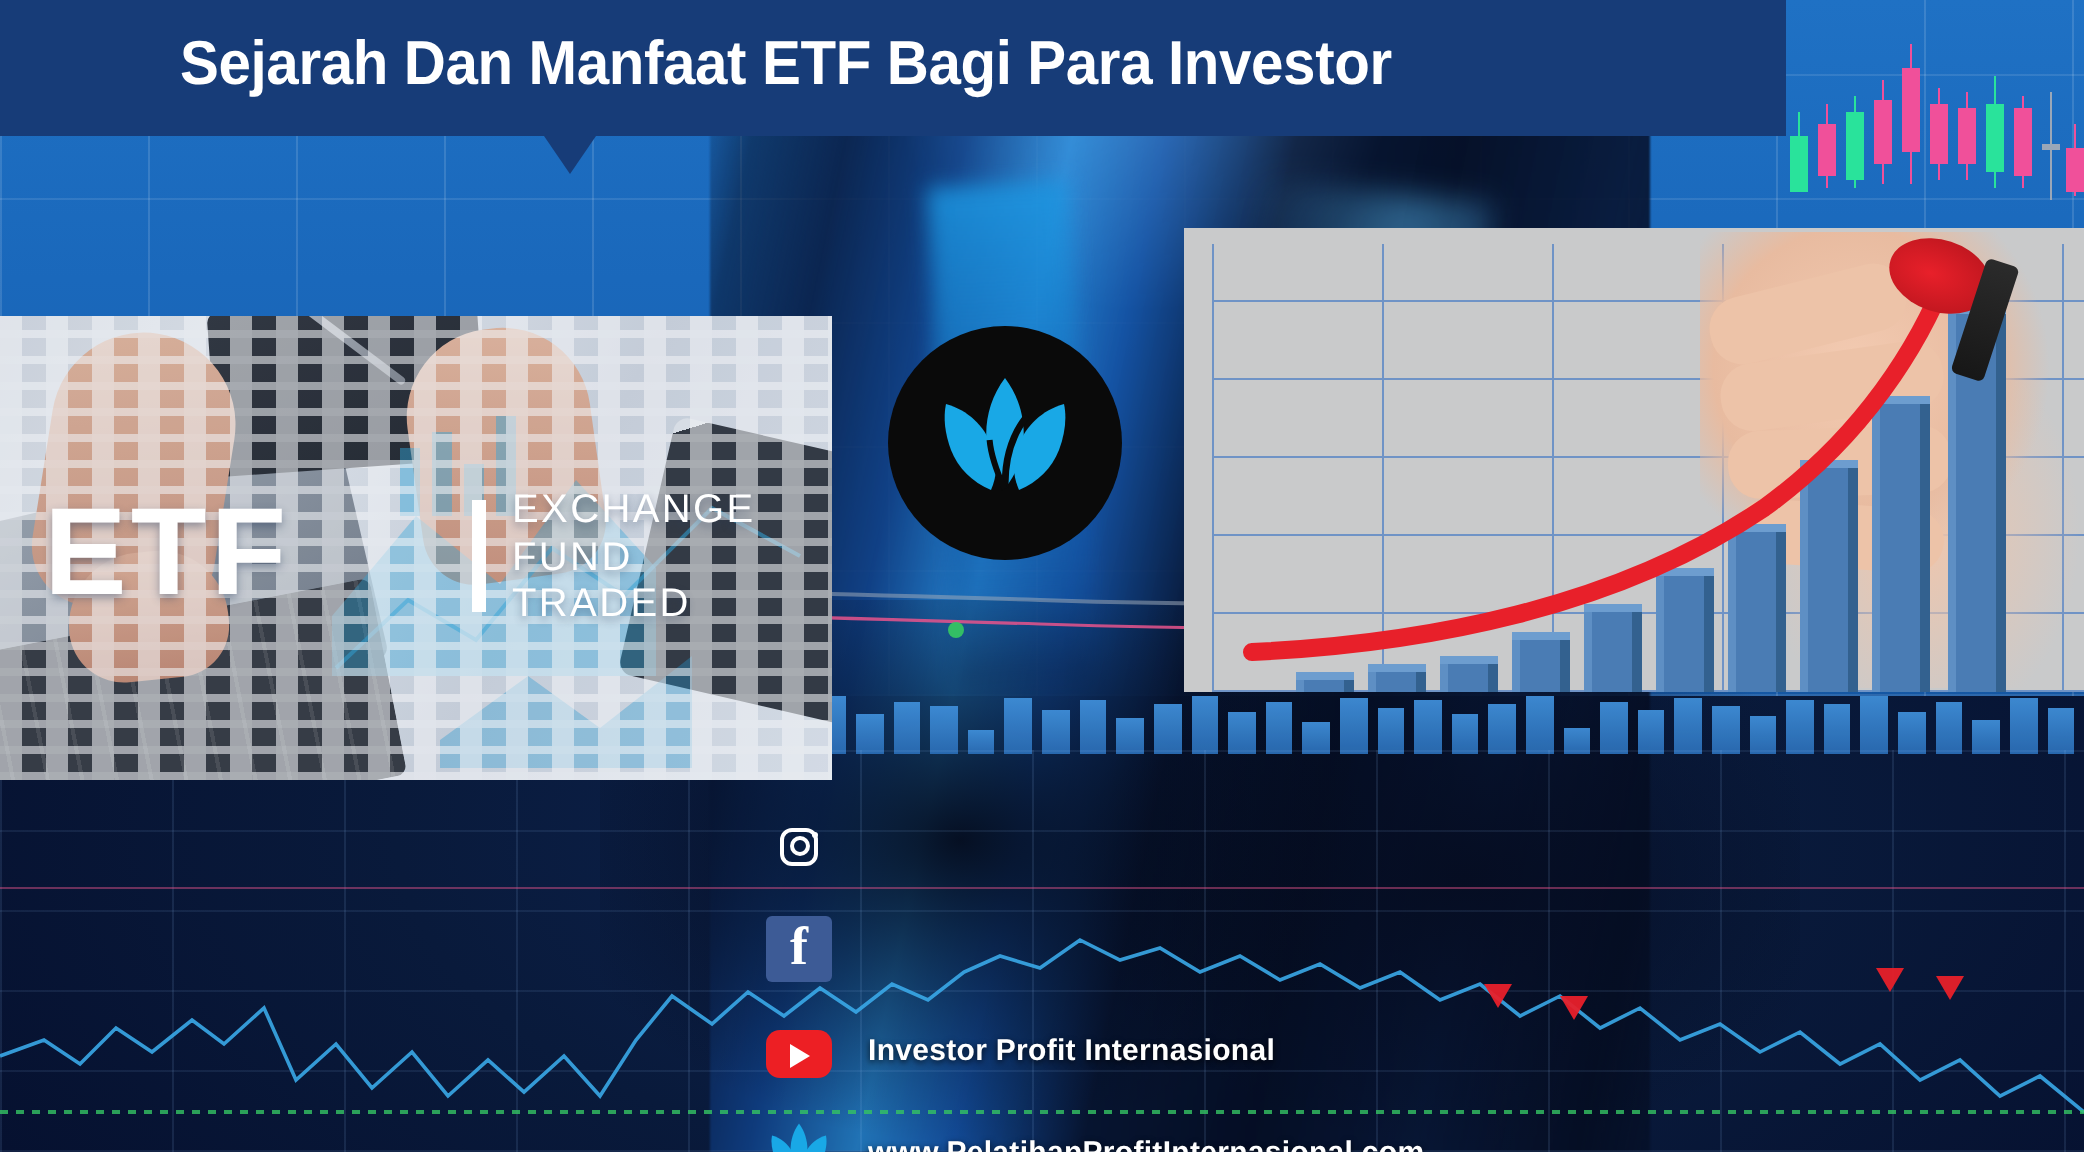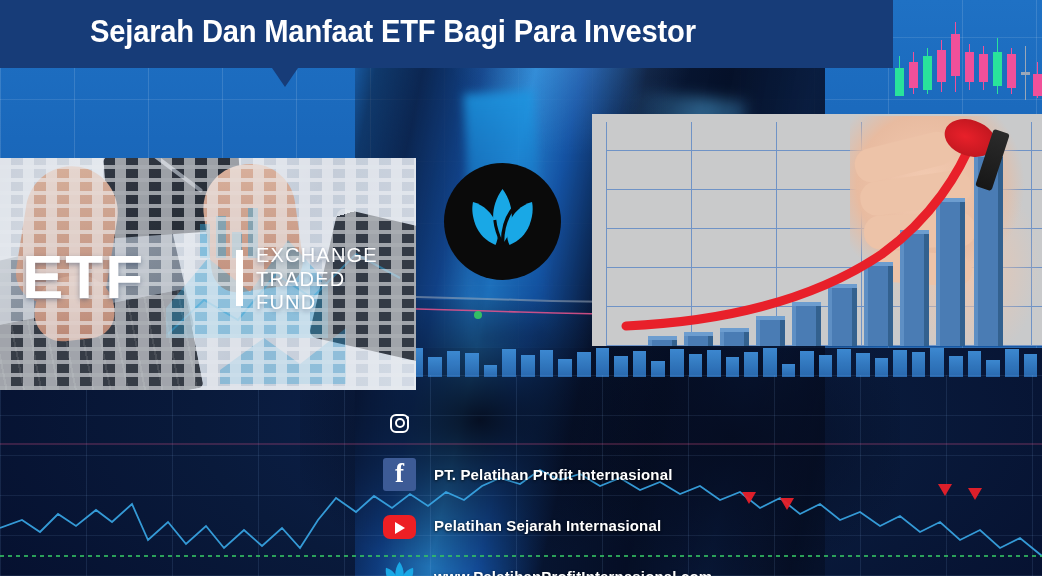--- a/index.html
+++ b/index.html
@@ -419,22 +419,22 @@
           <rect x="88" y="20" width="10" height="50"></rect>
       </g>
       <path d="M8,146 L44,112 L78,132 L116,86 L152,110 L196,66 L240,90" fill="none" stroke="#2BA8DF" stroke-width="2" opacity=".65"></path>
     </svg>
     <div class="pl-ticker"></div>
     <div class="pl-dim"></div>
     <div class="etf-word">ETF</div>
     <div class="etf-bar"></div>
     <div class="etf-sub">
       <div>EXCHANGE</div>
+      <div>FUND</div>
       <div>TRADED</div>
-      <div>FUND</div>
     </div>
   </div>
 
   <div class="photo-right">
     <div class="pr-grid"></div>
     <div class="pr-hand"></div>
     <div class="pr-finger" style="left:262px;top:26px;width:100px;height:34px;transform:rotate(-14deg)"></div>
     <div class="pr-finger" style="left:268px;top:62px;width:112px;height:34px;transform:rotate(-8deg)"></div>
     <div class="pr-finger" style="left:272px;top:100px;width:112px;height:34px;transform:rotate(-2deg)"></div>
     <div class="pr-finger" style="left:276px;top:138px;width:104px;height:32px;transform:rotate(4deg)"></div>
@@ -481,28 +481,27 @@
         <div class="ig-sq"></div>
           <div class="ig-c"></div>
           <div class="ig-d"></div>
       </div>
     </div>
 
     <div class="srow">
       <div class="sicon fb">
         <div class="fb-f">f</div>
       </div>
-      <div class="slabel">PT. Pelatihan Profit Internasional</div>
     </div>
 
     <div class="srow">
       <div class="sicon yt">
         <div class="yt-t"></div>
       </div>
-      <div class="slabel">Pelatihan Sejarah Internasional</div>
+      <div class="slabel">Investor Profit Internasional</div>
     </div>
 
     <div class="srow">
       <div class="sicon lotus-small">
         <svg width="33" height="33" viewBox="0 0 77 77">
           <g fill="#19A8E6">
             <path d="M38.5,4 C46.5,15 49.5,28 48,41 C47,49.5 43.8,57 38.5,63.5 C33.2,57 30,49.5 29,41 C27.5,28 30.5,15 38.5,4 Z"></path>
             <path d="M7,18 C19,21 28,30 32.5,41 C35.8,50 35.2,57 32,64.5 C21.5,60 14,52.5 10,43 C6.8,34.5 5.5,26 7,18 Z"></path>
             <path d="M70,18 C71.5,26 70.2,34.5 67,43 C63,52.5 55.5,60 45,64.5 C41.8,57 41.2,50 44.5,41 C49,30 58,21 70,18 Z"></path>
           </g>

